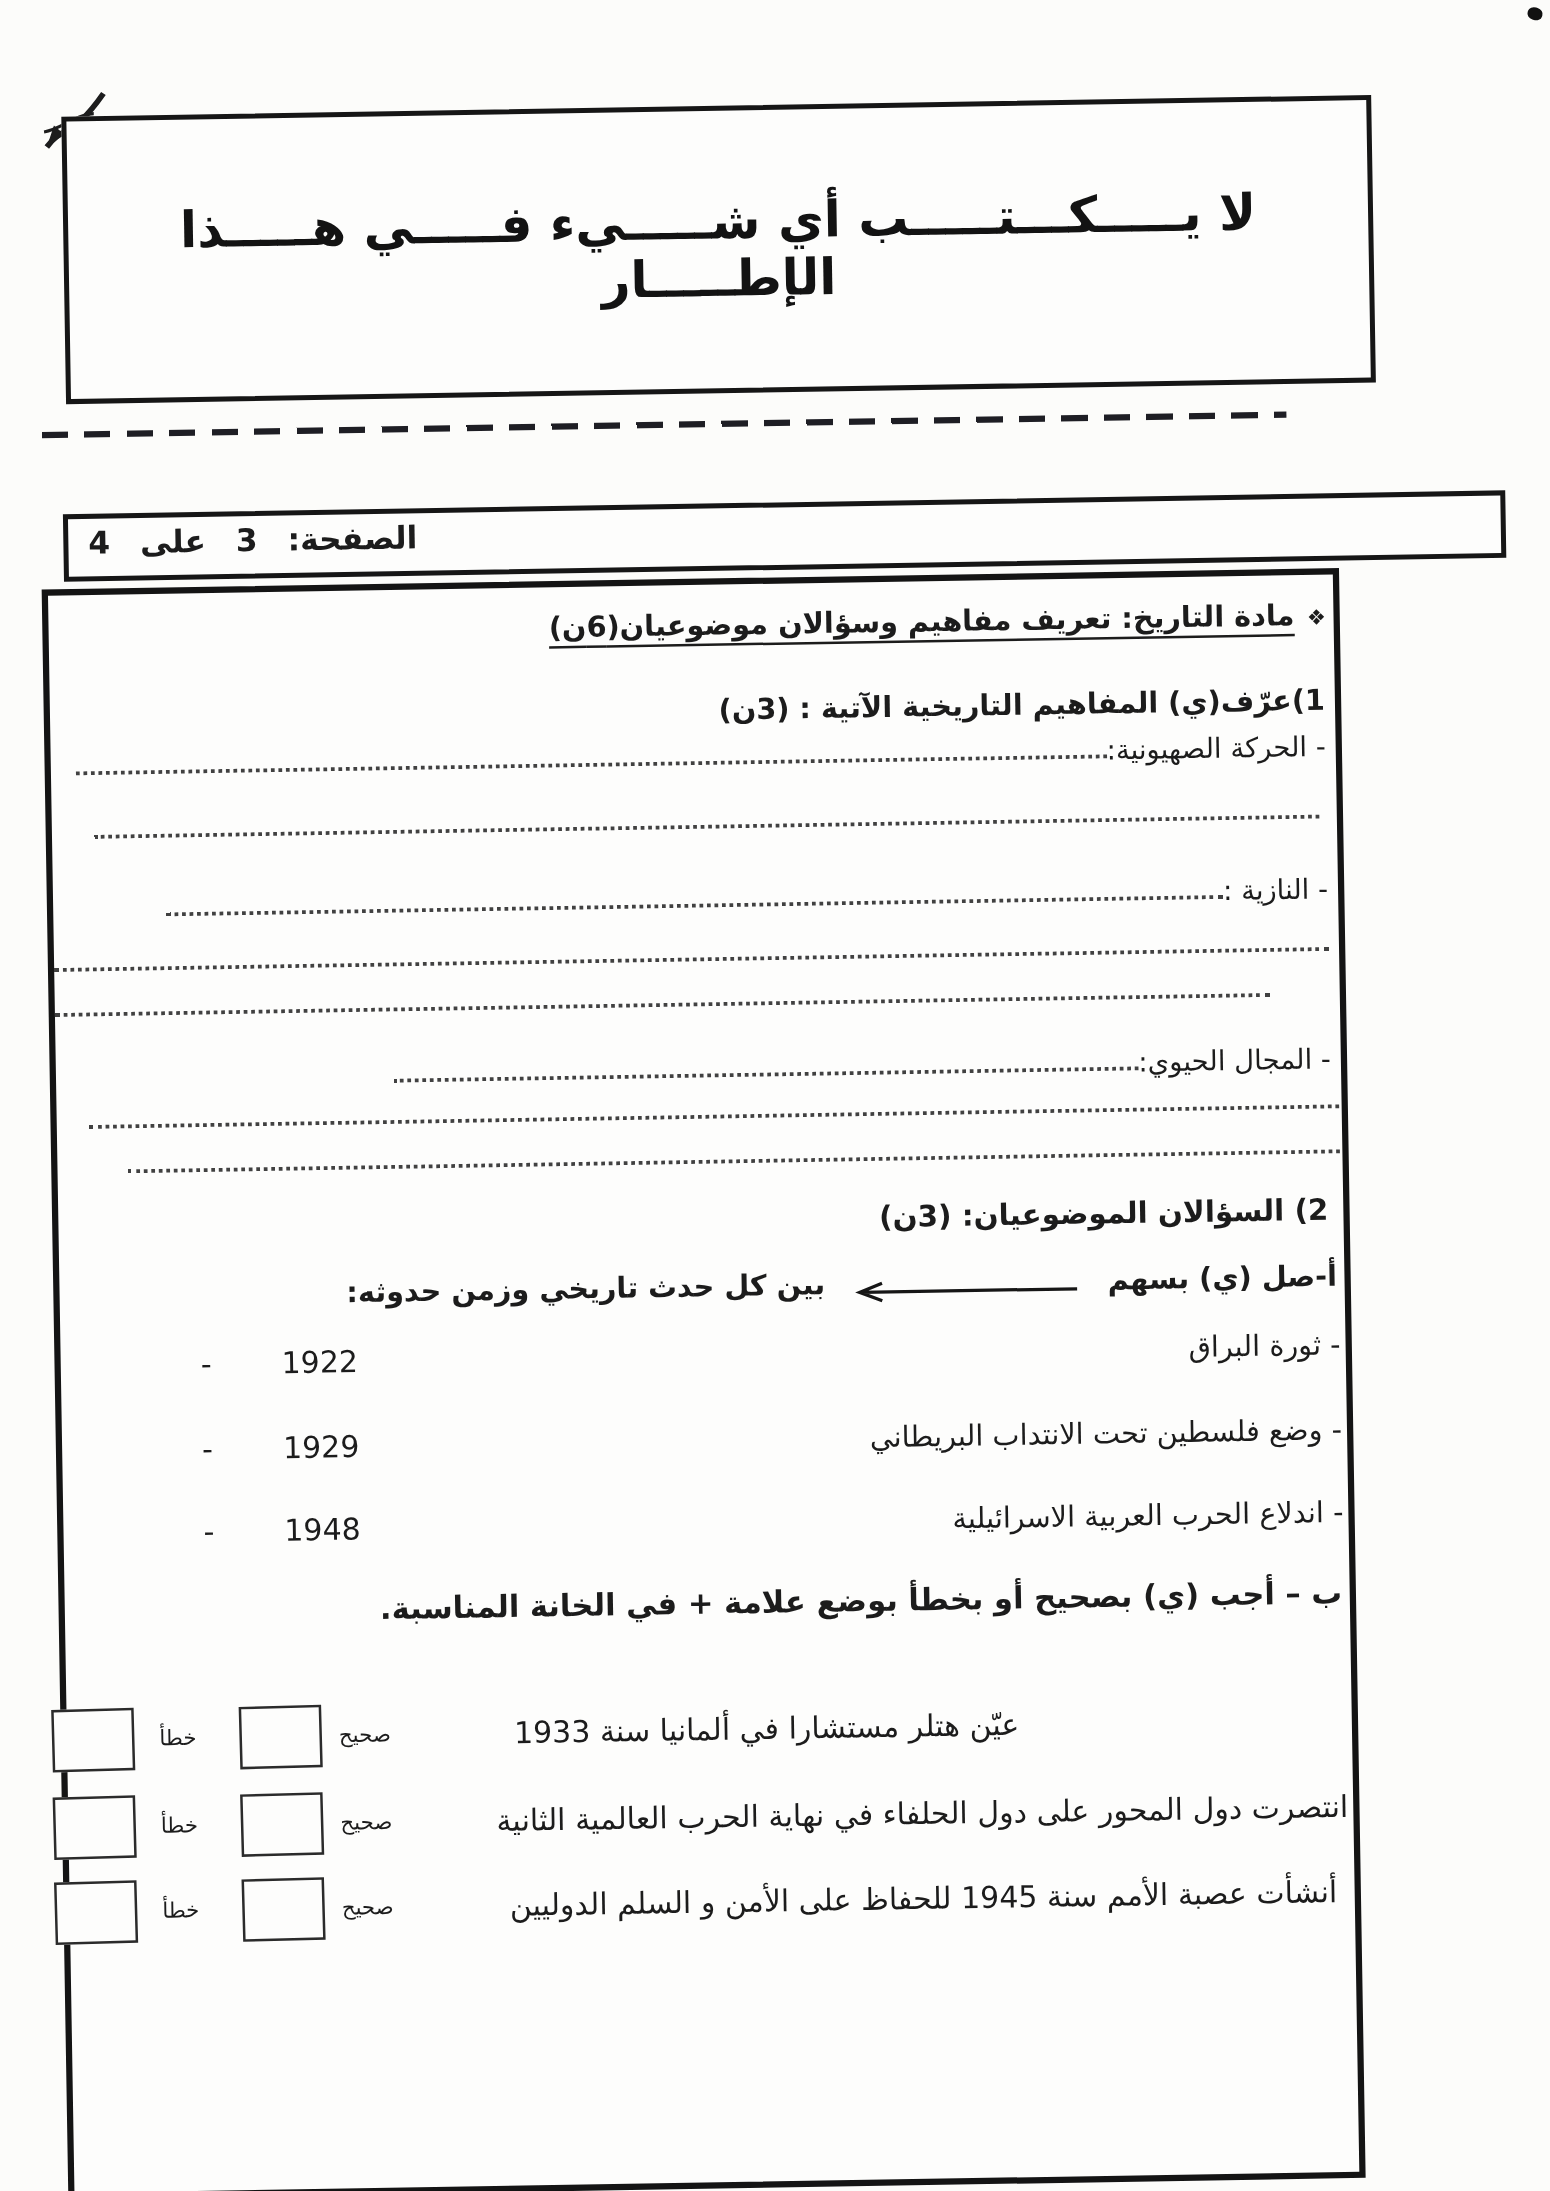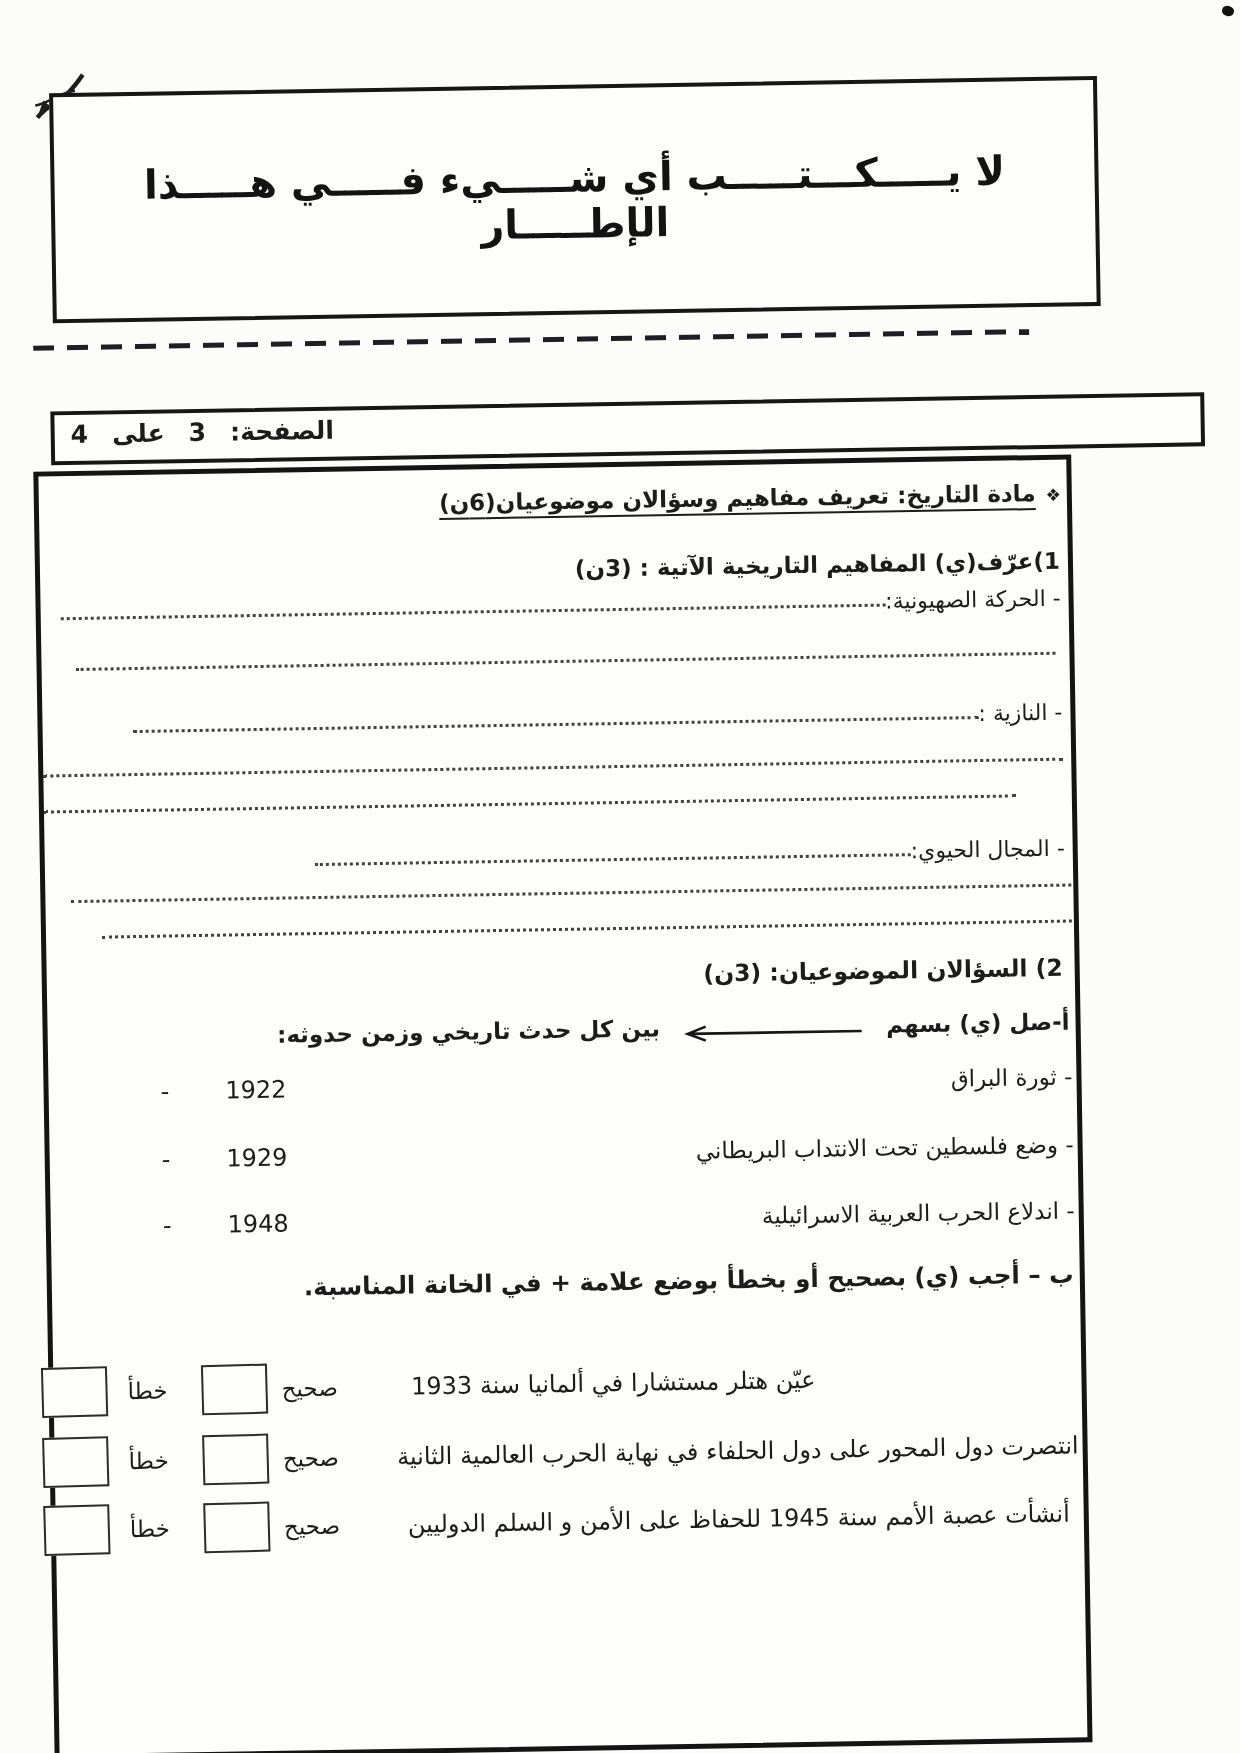--- a/index.html
+++ b/index.html
@@ -58,22 +58,22 @@
   .pair{display:flex;direction:rtl;justify-content:space-between;align-items:center;left:0;right:4px;height:42px;padding-left:112px;box-sizing:border-box;}
   .p1{top:596px;}.p2{top:664px;}.p3{top:730px;}
   .pair .ev{font-size:23px;}
   .ygroup{display:flex;direction:ltr;gap:56px;align-items:center;font-size:24px;}
 
   .pb{top:800px;right:6px;font-weight:bold;font-size:24.5px;direction:rtl;}
 
   .tf{left:-12px;right:4px;display:flex;align-items:center;height:64px;}
   .t1{top:884px;}.t2{top:954px;}.t3{top:1022px;}
   .cb{width:62px;height:46px;border:2px solid #2b2b2b;flex:none;transform:rotate(-.6deg);background:#fdfdfc;}
-  .flbl{font-size:23px;margin:0 34px 0 20px;}
-  .tlbl{font-size:23px;margin:0 42px 0 14px;}
+  .flbl{font-size:17px;margin:0 34px 0 20px;}
+  .tlbl{font-size:17px;margin:0 42px 0 14px;}
   .stmt{flex:1;direction:rtl;text-align:right;font-size:24px;}
   .t1 .stmt{padding-right:262px;}
   .t3 .stmt{padding-right:10px;}
 
   .cornermark{position:absolute;left:1222px;top:6px;width:12px;height:10px;background:#111;border-radius:45%;transform:rotate(18deg);}
 </style>
 </head>
 <body>
 
 <div class="cornermark"></div>

